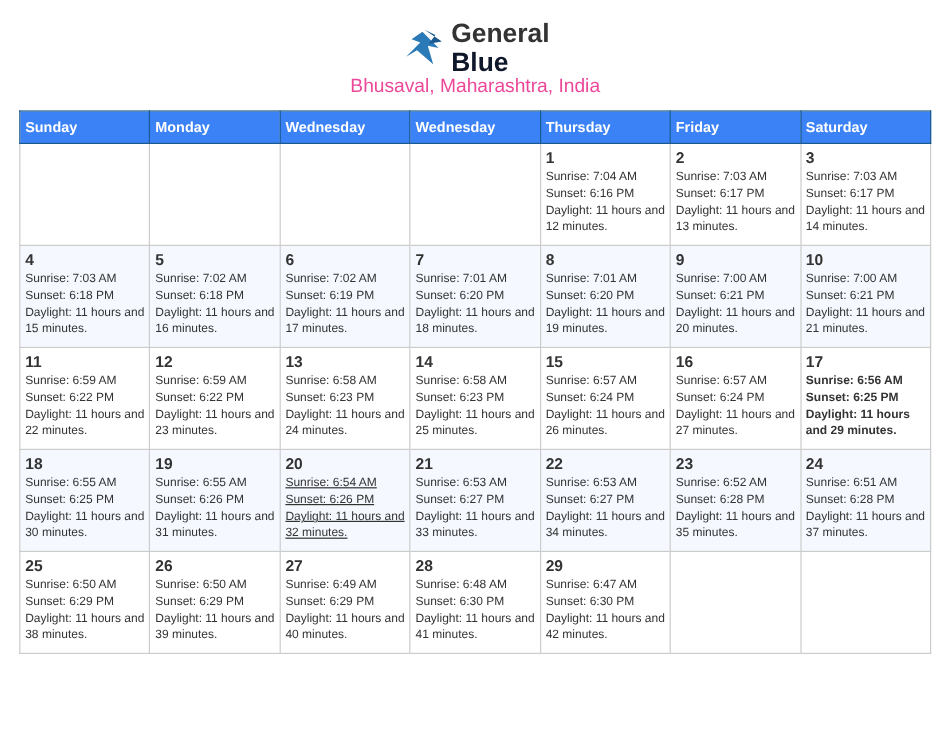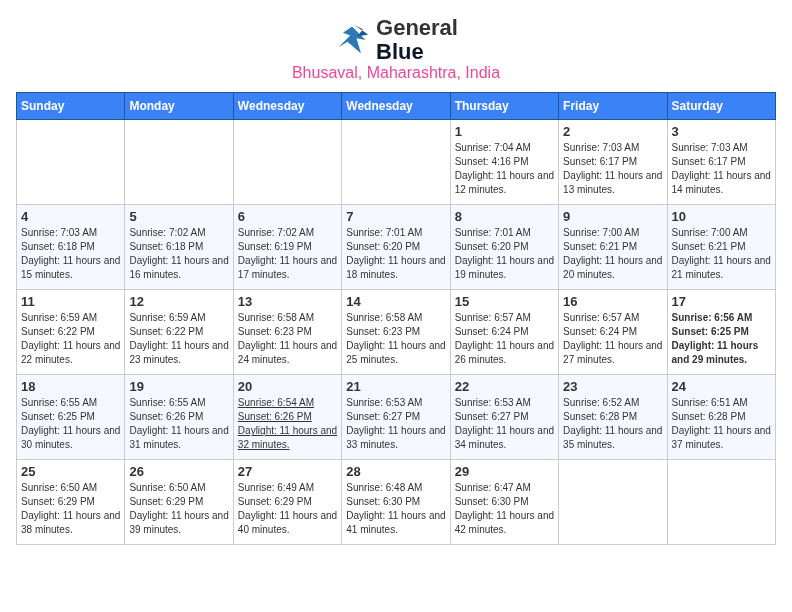--- a/index.html
+++ b/index.html
@@ -126,21 +126,21 @@
   </thead>
   <tbody id="calendar-body">
   <tr>
         <td class="empty"></td>
         <td class="empty"></td>
         <td class="empty"></td>
         <td class="empty"></td>
         <td>
           <span class="day-num">1</span>
           <div class="day-info" style="white-space: pre-line;">Sunrise: 7:04 AM
-Sunset: 4:16 PM
+Sunset: 6:16 PM
 Daylight: 11 hours and 12 minutes.</div>
         </td>
         <td>
           <span class="day-num">2</span>
           <div class="day-info" style="white-space: pre-line;">Sunrise: 7:03 AM
 Sunset: 6:17 PM
 Daylight: 11 hours and 13 minutes.</div>
         </td>
         <td>
           <span class="day-num">3</span>

